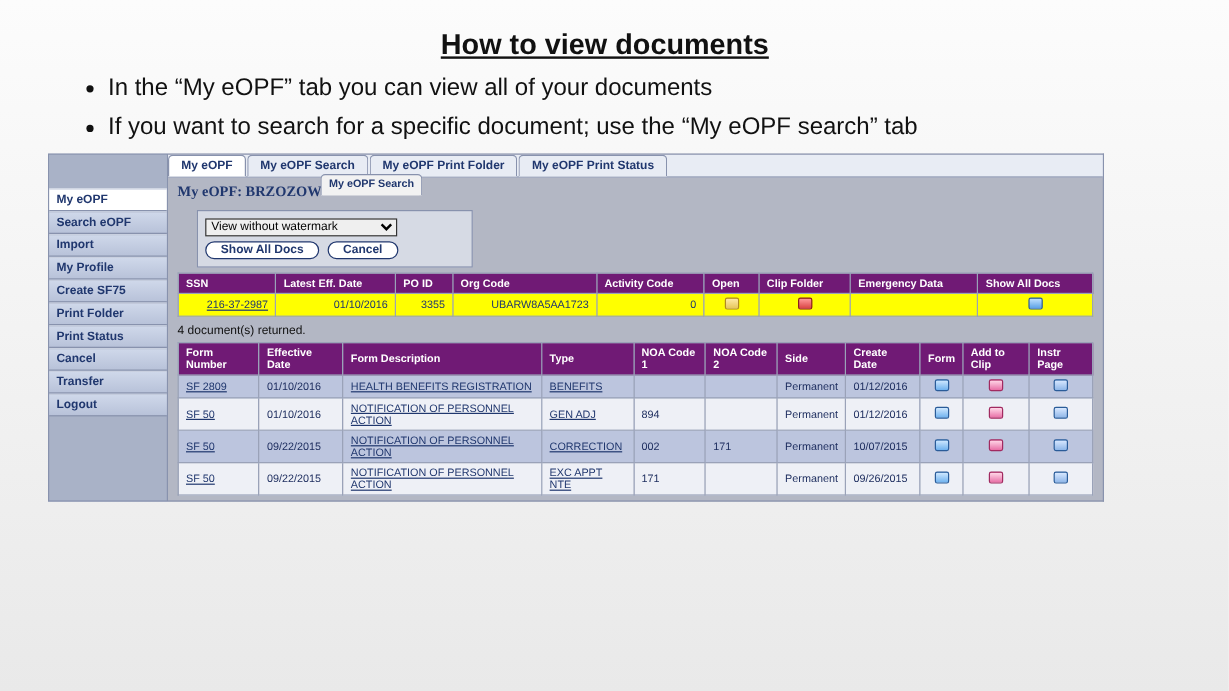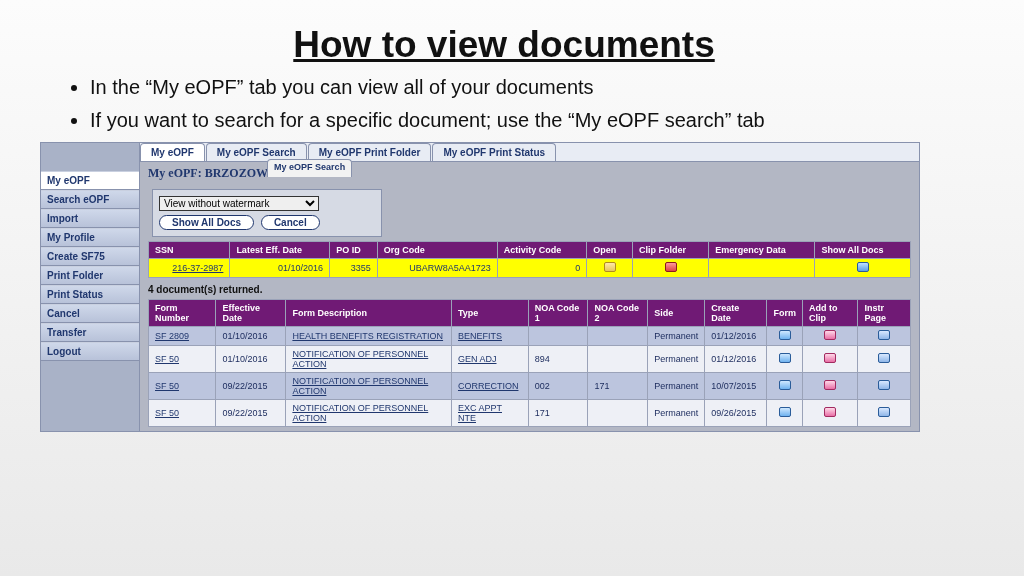--- a/index.html
+++ b/index.html
@@ -4,21 +4,21 @@
 <style>
   * { box-sizing: border-box; }
   body {
     margin: 0;
     font-family: Arial, Helvetica, sans-serif;
     background: linear-gradient(to bottom, #fcfcfc 0%, #e9e9e9 100%);
     width: 1024px; height: 576px; overflow: hidden;
   }
   .slide-title {
     text-align: center;
-    font-size: 37px;
+    font-size: 24px;
     font-weight: bold;
     text-decoration: underline;
     color: #111;
     margin: 24px 16px 8px 0;
   }
   ul.bullets {
     margin: 0 40px 8px 60px;
     padding-left: 30px;
     font-size: 20px;
     color: #111;
@@ -71,21 +71,21 @@
   .tab.sel { background:#fff; }
   .tab.sub { position:relative; top:16px; left:-290px; font-size:9px; padding:2px 6px; background:#f2f2f2; }
   .headline {
     color:#20376e; font-weight:bold; font-size:12px;
     padding: 4px 8px;
     font-family: Liberation Serif, serif;
   }
   .controls {
     background:#d6dae4;
     border:1px solid #8892ad;
-    margin: 4px 12px; padding:6px; width:230px;
+    margin: 4px 24px; padding:6px; width:230px;
   }
   .controls select {
     width: 160px; font-size:10px; border:1px solid #333;
   }
   .pill-btn {
     display:inline-block;
     background:#fff;
     border:1px solid #20376e;
     border-radius:10px;
     padding:1px 12px;
@@ -93,21 +93,21 @@
     cursor:pointer;
     margin-top:4px; margin-right:4px;
     font-size:10px;
   }
 
   table { border-collapse: collapse; width: calc(100% - 16px); margin: 4px 8px; }
   th, td { padding: 3px 6px; text-align:left; border:1px solid #9aa2b8; font-size:9px; }
   th { background:#701a75; color:#fff; font-weight:bold; }
   .yellow-row td { background:#ffff00; color:#20376e;text-align:right; }
   .yellow-row a { color:#20376e; text-decoration:underline; }
-  .doc-count { font-weight:bold; color:#111; margin:6px 8px 2px; }
+  .doc-count { font-weight:normal; color:#111; margin:6px 8px 2px; }
   .docs tbody tr:nth-child(odd) td { background:#bcc5de; }
   .docs tbody tr:nth-child(even) td { background:#eef0f6; }
   .docs a { color:#20376e; text-decoration:underline; }
   .ico { display:inline-block; width:12px; height:10px; border-radius:2px; }
   .ico-folder { background:linear-gradient(#ffe9a6,#e6c65a); border:1px solid #b08a20; }
   .ico-clip   { background:linear-gradient(#ff9a9a,#d94444); border:1px solid #8a1c1c; }
   .ico-doc    { background:linear-gradient(#bfe0ff,#5aa0e6); border:1px solid #2a5c99; }
   .ico-view   { background:linear-gradient(#cfe8ff,#6fb2ef); border:1px solid #2a5c99; }
   .ico-add    { background:linear-gradient(#ffd8e8,#e86fa6); border:1px solid #a12a60; }
   .ico-page   { background:linear-gradient(#d8e8ff,#8fb6e8); border:1px solid #2a5c99; }

